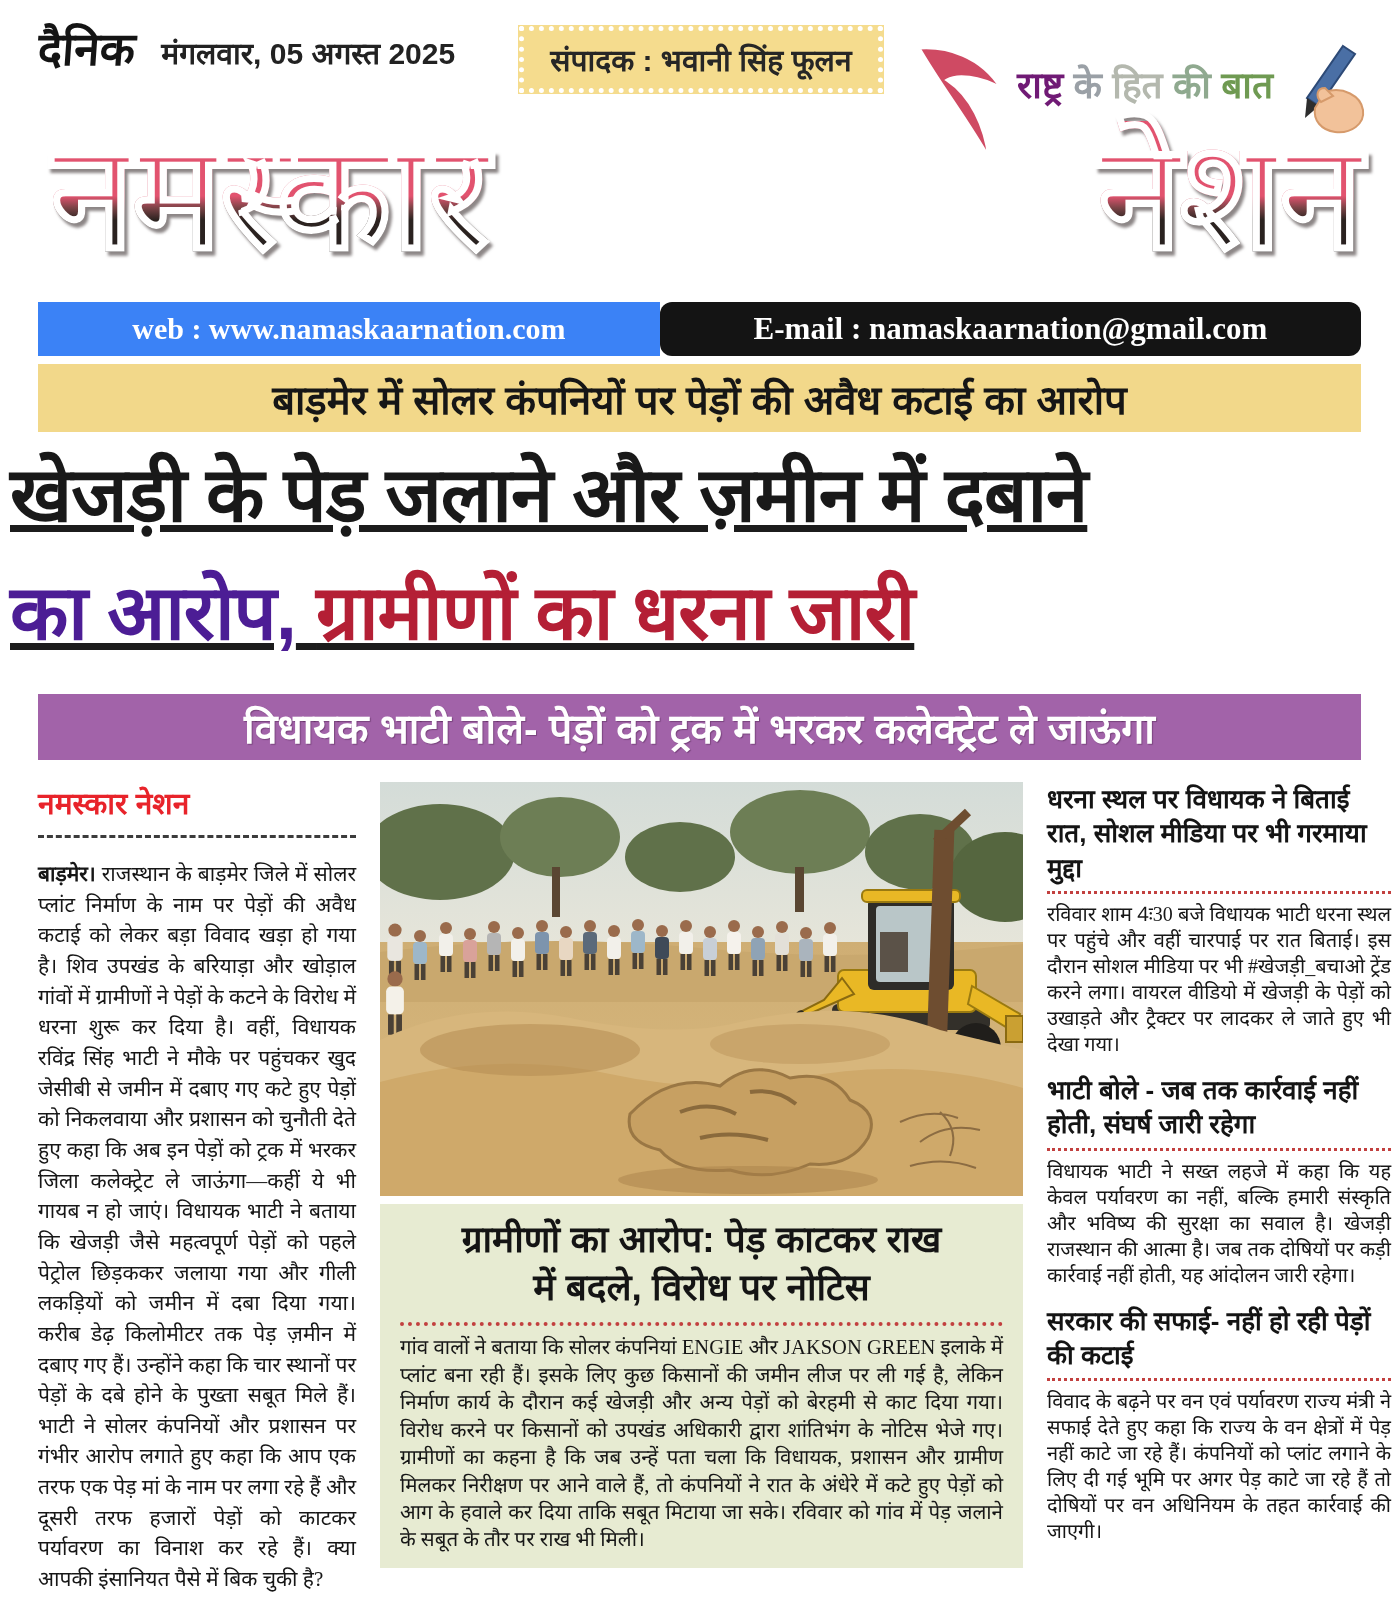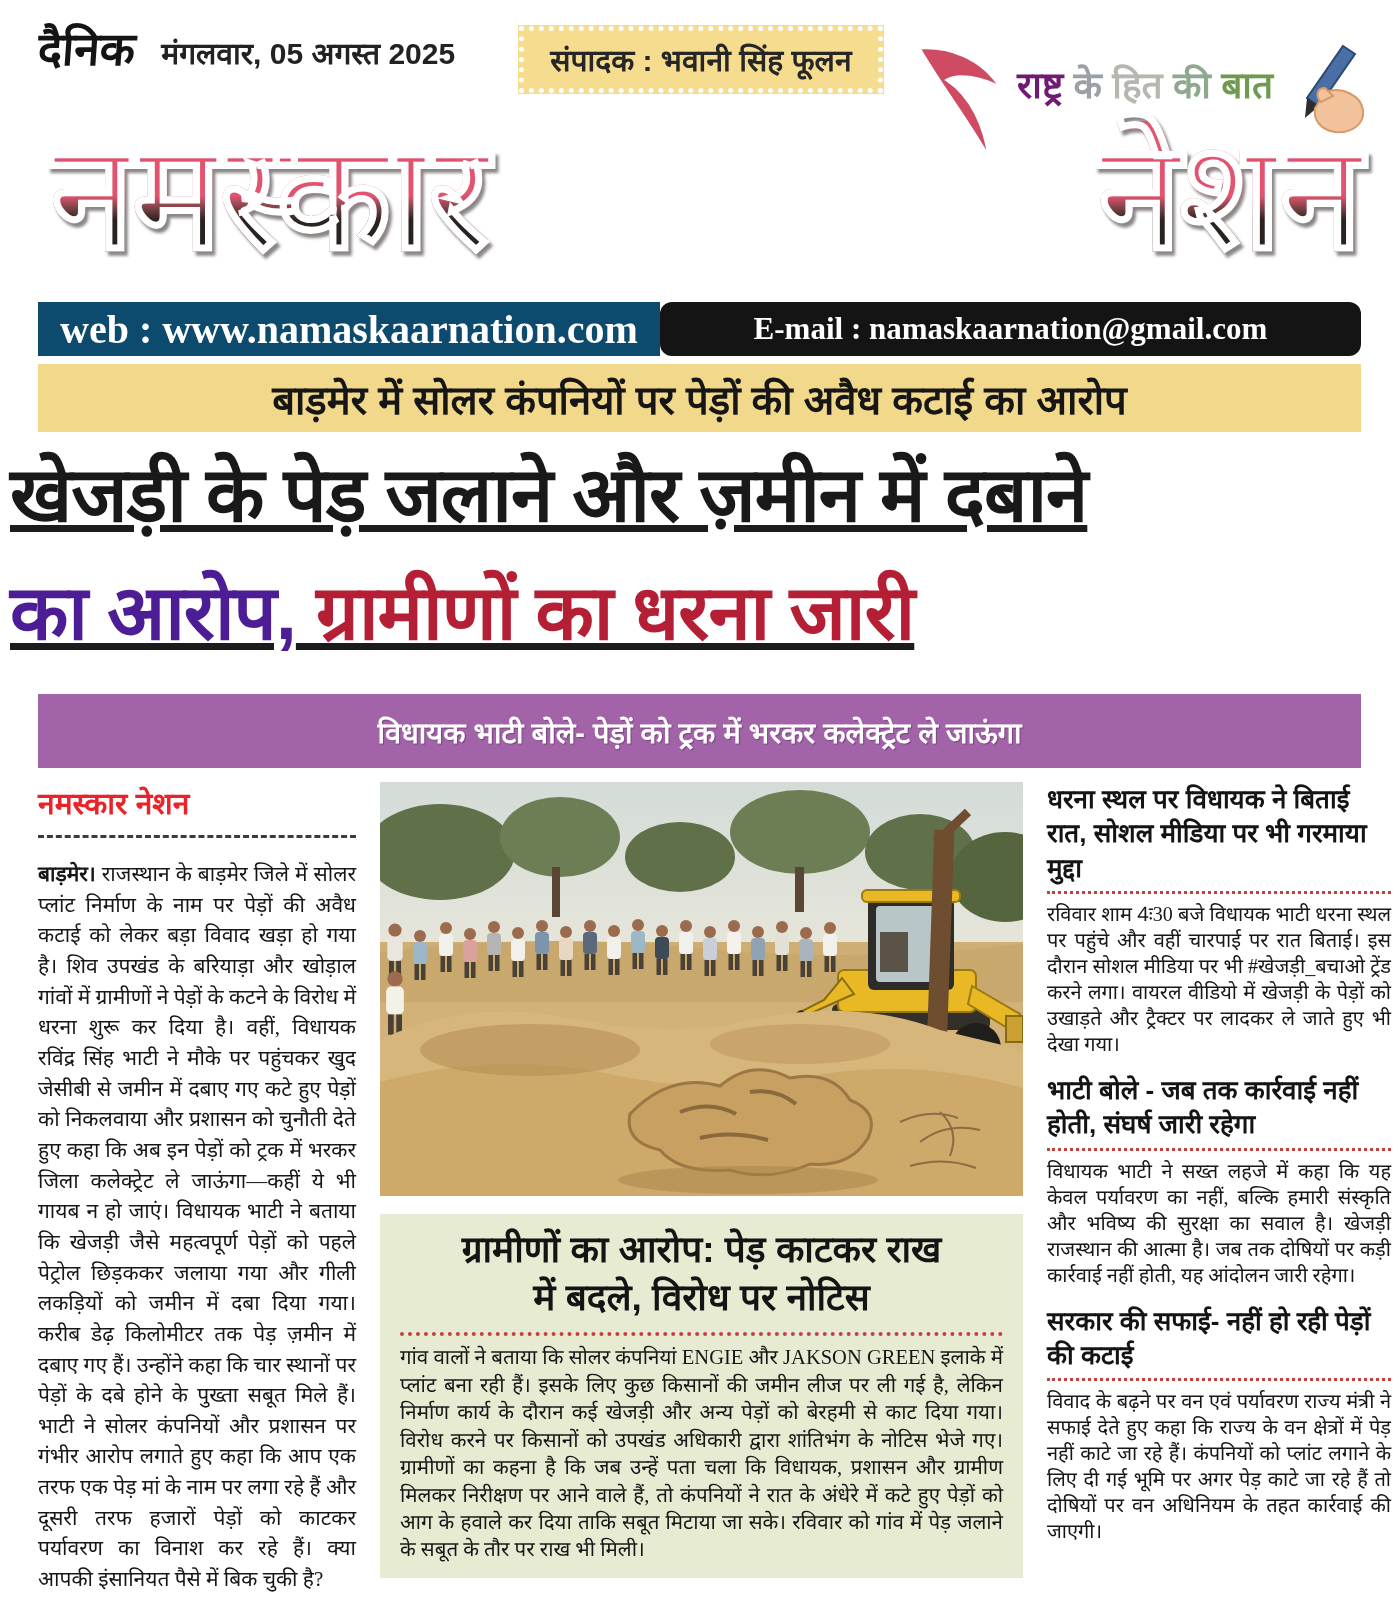--- a/index.html
+++ b/index.html
@@ -26,46 +26,46 @@
   .masthead span{
     font-size:150px;font-weight:700;line-height:1;letter-spacing:-2px;
     background:linear-gradient(180deg,#e2536f 0%,#e2536f 50%,#7a4346 58%,#2c2320 66%,#262020 100%);
     -webkit-background-clip:text;background-clip:text;color:transparent;
     -webkit-text-stroke:2.5px #ffffff;
     filter:drop-shadow(3px 4px 1.5px rgba(45,35,35,.55));
     margin-left:13px;
   }
   
   .contactbar{position:absolute;top:302px;left:38px;right:38px;height:54px;display:flex;font-family:"Liberation Serif",serif;}
-  .contact-web{flex:0 0 47%;background:#0c4a6e;color:#fff;display:flex;align-items:center;justify-content:center;
-    font-size:40px;font-weight:700;}
+  .contact-web{flex:0 0 47%;background:#3b82f6;color:#fff;display:flex;align-items:center;justify-content:center;
+    font-size:30px;font-weight:700;}
   .contact-email{flex:1;background:#141414;color:#fff;display:flex;align-items:center;justify-content:center;
     font-size:31px;font-weight:700;border-radius:12px;}
   
   .kicker{position:absolute;top:364px;left:38px;right:38px;height:68px;background:#f2d88a;
     display:flex;align-items:center;justify-content:center;font-size:40px;font-weight:900;color:#161616;white-space:nowrap;}
   
   .headline{position:absolute;top:436px;left:10px;right:10px;text-align:left;line-height:1.55;white-space:nowrap;text-decoration:underline;}
   .headline .l1{font-size:76px;font-weight:900;color:#191919;letter-spacing:-1px;}
   .headline .l2{font-size:76px;font-weight:900;letter-spacing:-1px;}
   .l2 .black{color:#4c1d95;} .l2 .red{color:#b41f35;}
   
-  .subhead{position:absolute;top:694px;left:38px;right:38px;height:74px;background:#a263a9;
-    display:flex;align-items:center;justify-content:center;font-size:29px;font-weight:900;color:#ffffff;white-space:nowrap;
+  .subhead{position:absolute;top:694px;left:38px;right:38px;height:66px;background:#a263a9;
+    display:flex;align-items:center;justify-content:center;font-size:41px;font-weight:900;color:#ffffff;white-space:nowrap;
     text-shadow:1px 1px 1px rgba(60,20,60,.4);}
   
   .content{position:absolute;top:782px;left:38px;right:38px;bottom:28px;display:grid;
     grid-template-columns:318px 1fr 344px;column-gap:24px;}
   .col-left .brand-head{font-size:30px;font-weight:900;color:#e8232a;padding-bottom:8px;}
   .dash-sep{border-top:3px dashed #3c3c3c;margin:4px 0 10px;}
   .body-text{font-family:"Liberation Serif",serif;font-size:21px;line-height:1.46;text-align:justify;color:#161616;}
   .body-text b{margin-right:6px;}
   
   .photo-frame{width:100%;height:414px;overflow:hidden;background:#d9e0dc;}
-  .green-box{background:#e7ebd2;margin-top:18px;padding:12px 20px 14px;}
+  .green-box{background:#e7ebd2;margin-top:8px;padding:12px 20px 14px;}
   .caption-head{font-size:37px;font-weight:900;text-align:center;line-height:1.3;color:#141414;}
   .dot-sep{border-top:4px dotted #c2403f;margin:10px 0 8px;}
   .mid-body{font-family:"Liberation Serif",serif;font-size:20.5px;line-height:1.34;text-align:justify;color:#161616;}
   
   .r-section{margin-bottom:16px;}
   .r-head{font-size:26px;font-weight:900;line-height:1.32;color:#141414;}
   .r-sep{border-top:3px dotted #c2403f;margin:6px 0 7px;}
   .r-body{font-family:"Liberation Serif",serif;font-size:20px;line-height:1.3;text-align:justify;color:#161616;}
 </style>
 </head>

